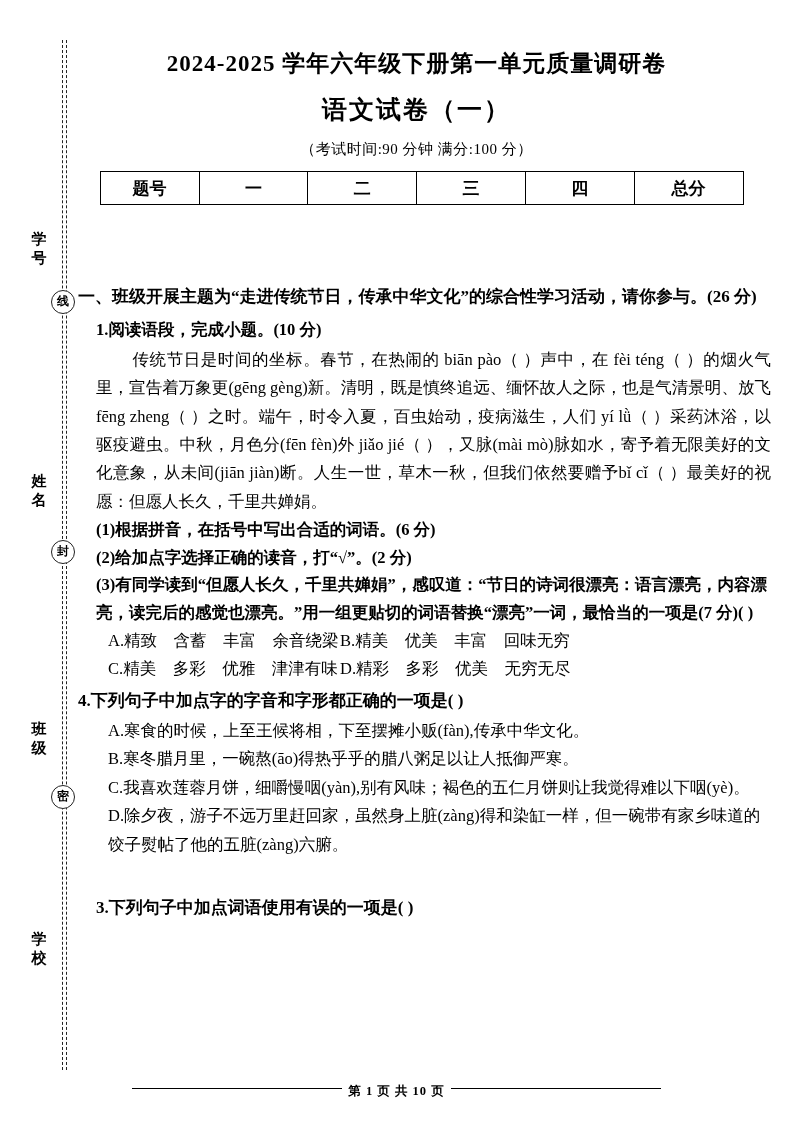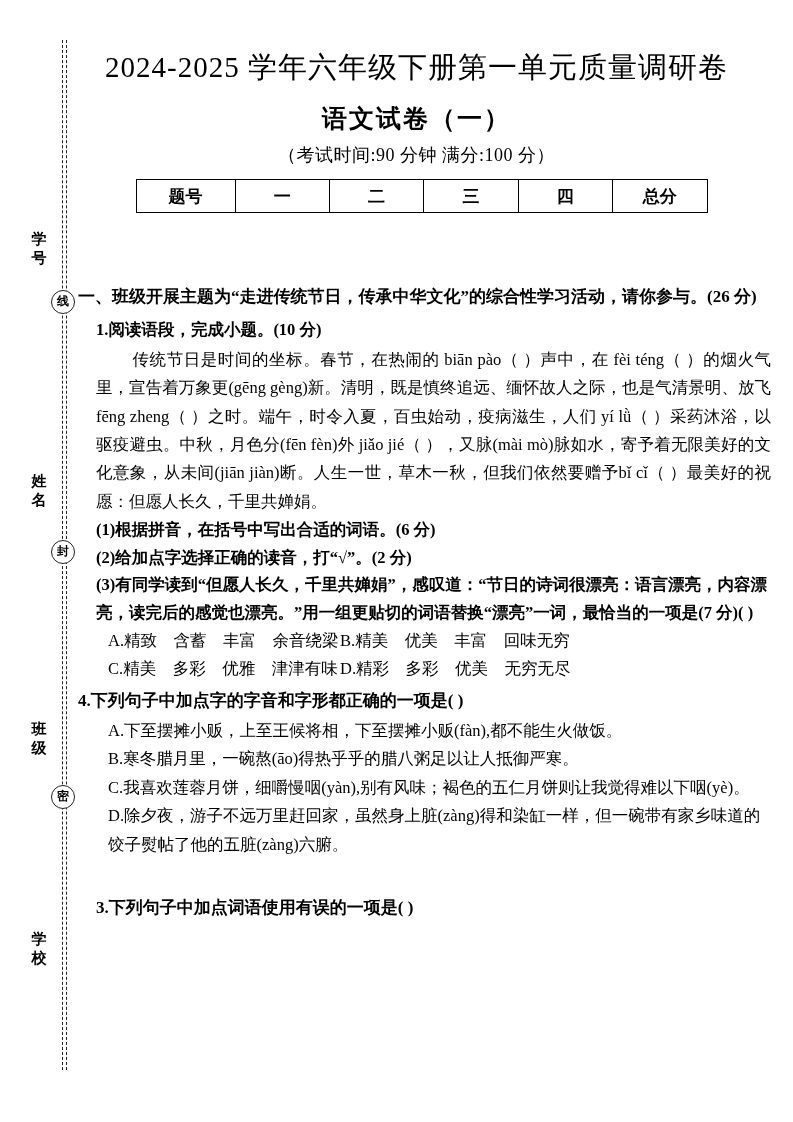--- a/index.html
+++ b/index.html
@@ -63,54 +63,54 @@
     background: #fff;
     text-align: center;
     font-size: 12px;
     line-height: 21px;
     font-weight: bold;
   }
 
   
   .doc-title {
     text-align: center;
-    font-size: 29px;
-    font-weight: normal;
+    font-size: 23px;
+    font-weight: bold;
     letter-spacing: 1px;
     margin: 0;
     padding-top: 48px;
     padding-left: 40px;
     font-family: "Liberation Serif", serif;
   }
   .doc-subtitle {
     text-align: center;
     font-size: 25px;
     font-weight: bold;
     letter-spacing: 2px;
     margin-top: 14px;
     padding-left: 40px;
   }
   .doc-meta {
     text-align: center;
-    font-size: 18px;
-    margin-top: 8px;
+    font-size: 15px;
+    margin-top: 14px;
     padding-left: 40px;
     letter-spacing: 0.5px;
   }
 
   
   .score-table-wrap {
     margin: 12px 0 0 0;
     padding-left: 50px;
     display: flex;
     justify-content: center;
   }
   table.score-table {
     border-collapse: collapse;
-    width: 572px;
+    width: 644px;
     table-layout: fixed;
   }
   table.score-table td {
     border: 1px solid #000;
     height: 30px;
     text-align: center;
     font-size: 17px;
     font-weight: bold;
     font-family: "Liberation Serif", serif;
   }
@@ -253,22 +253,25 @@
     <div class="opts">
       <span class="o opt-a">A.精致　含蓄　丰富　余音绕梁</span>
       <span class="o opt-b">B.精美　优美　丰富　回味无穷</span>
     </div>
     <div class="opts">
       <span class="o opt-a">C.精美　多彩　优雅　津津有味</span>
       <span class="o opt-b">D.精彩　多彩　优美　无穷无尽</span>
     </div>
 
     <div class="q-head" style="margin-top:4px;">4.下列句子中加点字的字音和字形都正确的一项是(        )</div>
-    <div class="hang">A.下至摆摊小贩，上至王候将相，下至摆摊小贩(fàn),都不能生火做饭。</div>
+    <div class="hang">A.寒食的时候，上至王候将相，下至摆摊小贩(fàn),传承中华文化。</div>
     <div class="hang">B.寒冬腊月里，一碗熬(āo)得热乎乎的腊八粥足以让人抵御严寒。</div>
     <div class="hang">C.我喜欢莲蓉月饼，细嚼慢咽(yàn),别有风味；褐色的五仁月饼则让我觉得难以下咽(yè)。</div>
     <div class="hang">D.除夕夜，游子不远万里赶回家，虽然身上脏(zàng)得和染缸一样，但一碗带有家乡味道的饺子熨帖了他的五脏(zàng)六腑。</div>
 
     <div class="q-head" style="padding-left:18px;">3.下列句子中加点词语使用有误的一项是(        )</div>
   </div>
 
+  <div class="footer">
+    <span class="rule"></span><span>第 1 页 共 10 页</span><span class="rule"></span>
+  </div>
 
 </div>
 
 </body></html>

